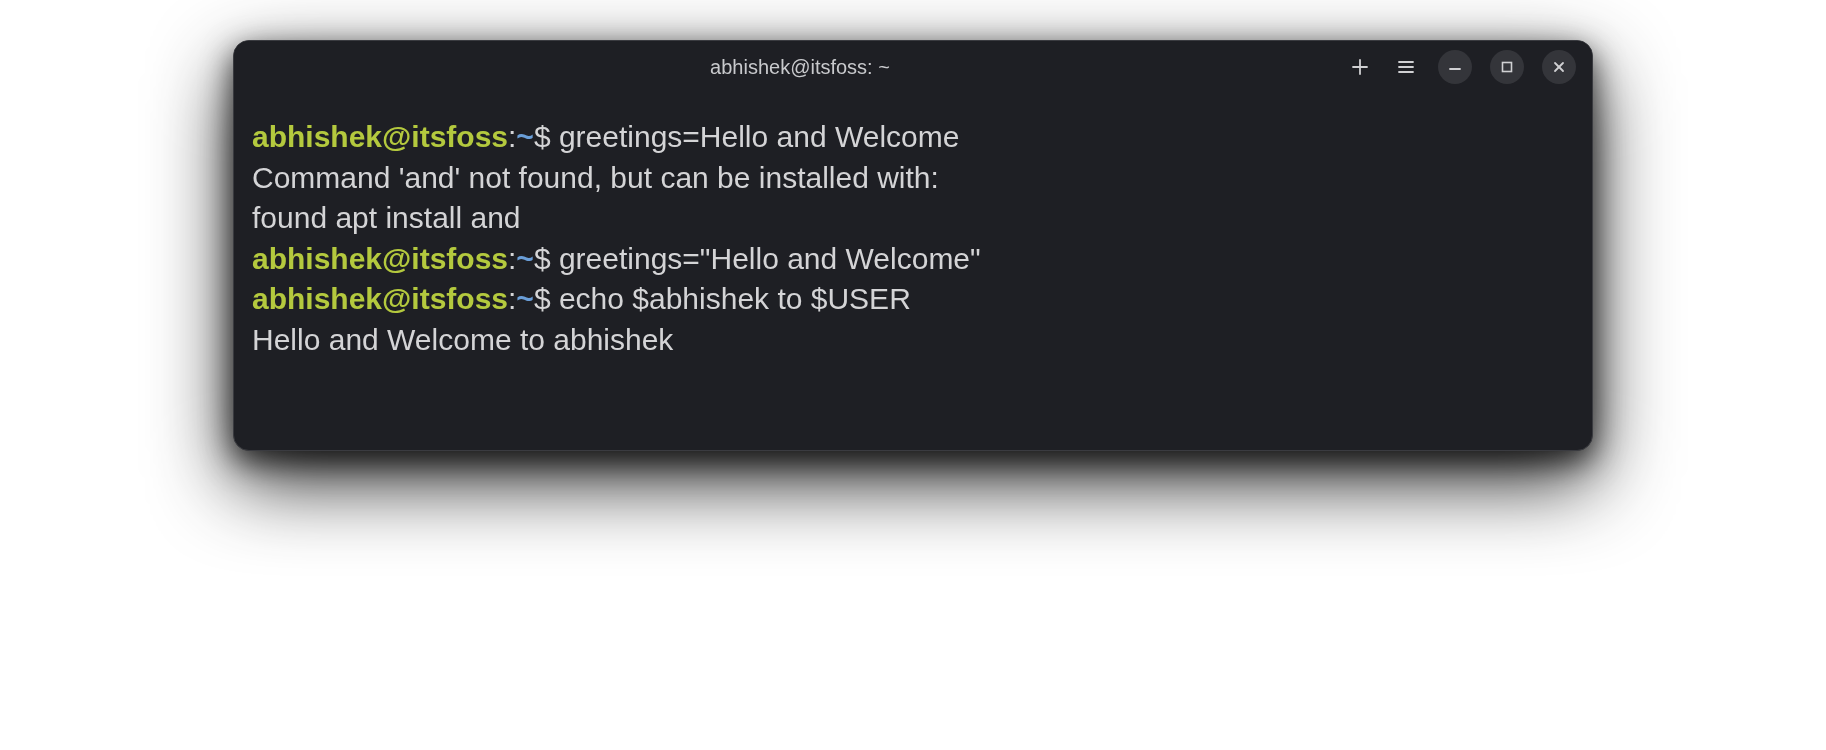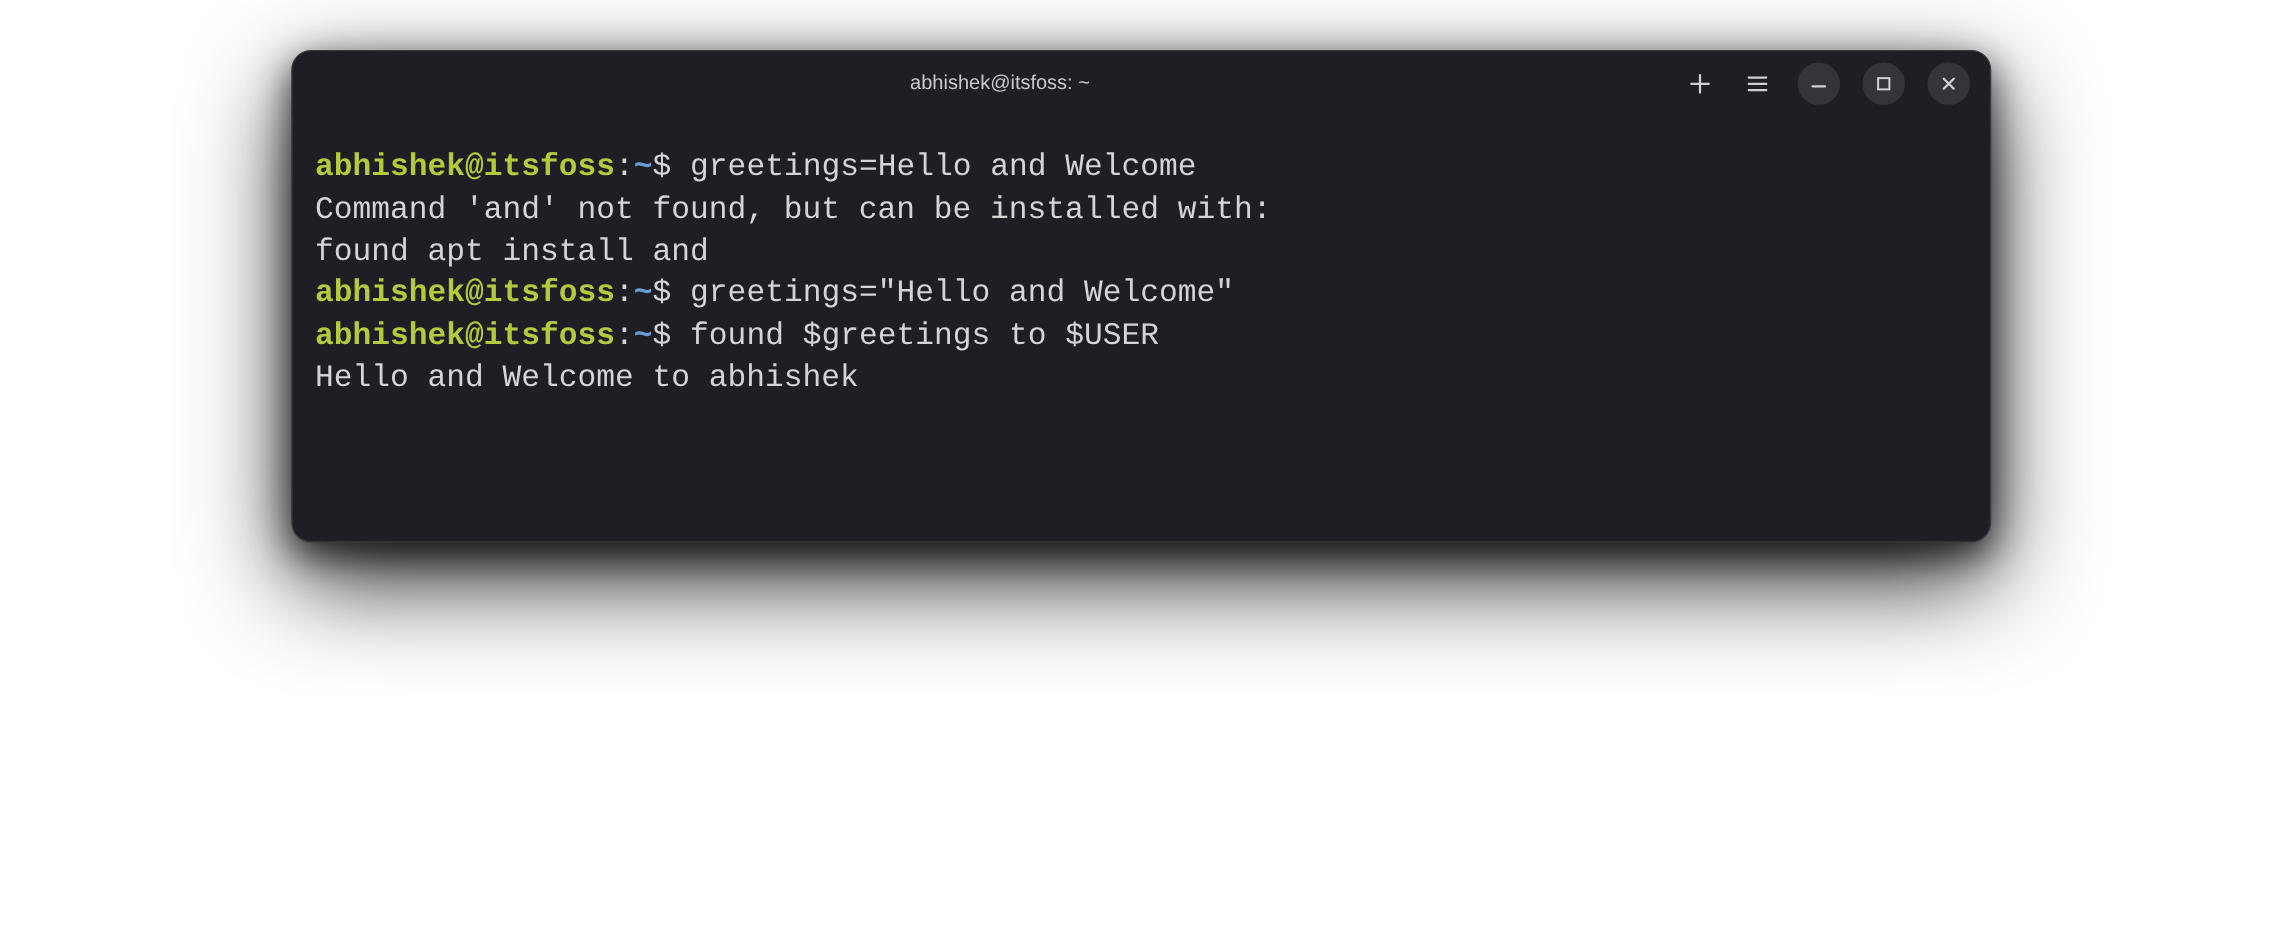--- a/index.html
+++ b/index.html
@@ -34,21 +34,21 @@
       padding: 0 10px 0 20px;
       background: #1e1f24;
     }
 
     .title-spacer {
       flex: 1;
     }
 
     .window-title {
       color: #c8c9cc;
-      font-size: 16px;
+      font-size: 20px;
       font-weight: 400;
       text-align: center;
       flex: 0 0 auto;
     }
 
     .window-controls {
       display: flex;
       align-items: center;
       gap: 18px;
       padding-right: 6px;
@@ -71,22 +71,22 @@
       background: #34353a;
       display: flex;
       align-items: center;
       justify-content: center;
       color: #d0d0d3;
       cursor: pointer;
     }
 
     .terminal-body {
       padding: 24px 18px 90px 18px;
-      font-family: Liberation Mono, monospace;
-      font-size: 25px;
+      font-family: Liberation Sans, sans-serif;
+      font-size: 30px;
       line-height: 1.35;
       color: #d4d4d6;
       min-height: 340px;
     }
 
     .line {
       white-space: pre-wrap;
       word-break: break-all;
     }
 
@@ -191,20 +191,20 @@
   <div class="terminal-body">
 
     <div class="line"><span class="prompt-user">abhishek@itsfoss</span><span class="prompt-colon">:</span><span class="prompt-path">~</span><span class="prompt-dollar">$ </span><span class="cmd-text">greetings=Hello and Welcome</span></div>
 
     <div class="line output-text">Command 'and' not found, but can be installed with:</div>
 
     <div class="line output-text">found apt install and</div>
 
     <div class="line"><span class="prompt-user">abhishek@itsfoss</span><span class="prompt-colon">:</span><span class="prompt-path">~</span><span class="prompt-dollar">$ </span><span class="cmd-text">greetings="Hello and Welcome"</span></div>
 
-    <div class="line"><span class="prompt-user">abhishek@itsfoss</span><span class="prompt-colon">:</span><span class="prompt-path">~</span><span class="prompt-dollar">$ </span><span class="cmd-text">found $greetings to $USER</span></div>
+    <div class="line"><span class="prompt-user">abhishek@itsfoss</span><span class="prompt-colon">:</span><span class="prompt-path">~</span><span class="prompt-dollar">$ </span><span class="cmd-text">echo $abhishek to $USER</span></div>
 
     <div class="line output-text">Hello and Welcome to abhishek</div>
 
 
   </div>
 
 </div>
 
 </body></html>

